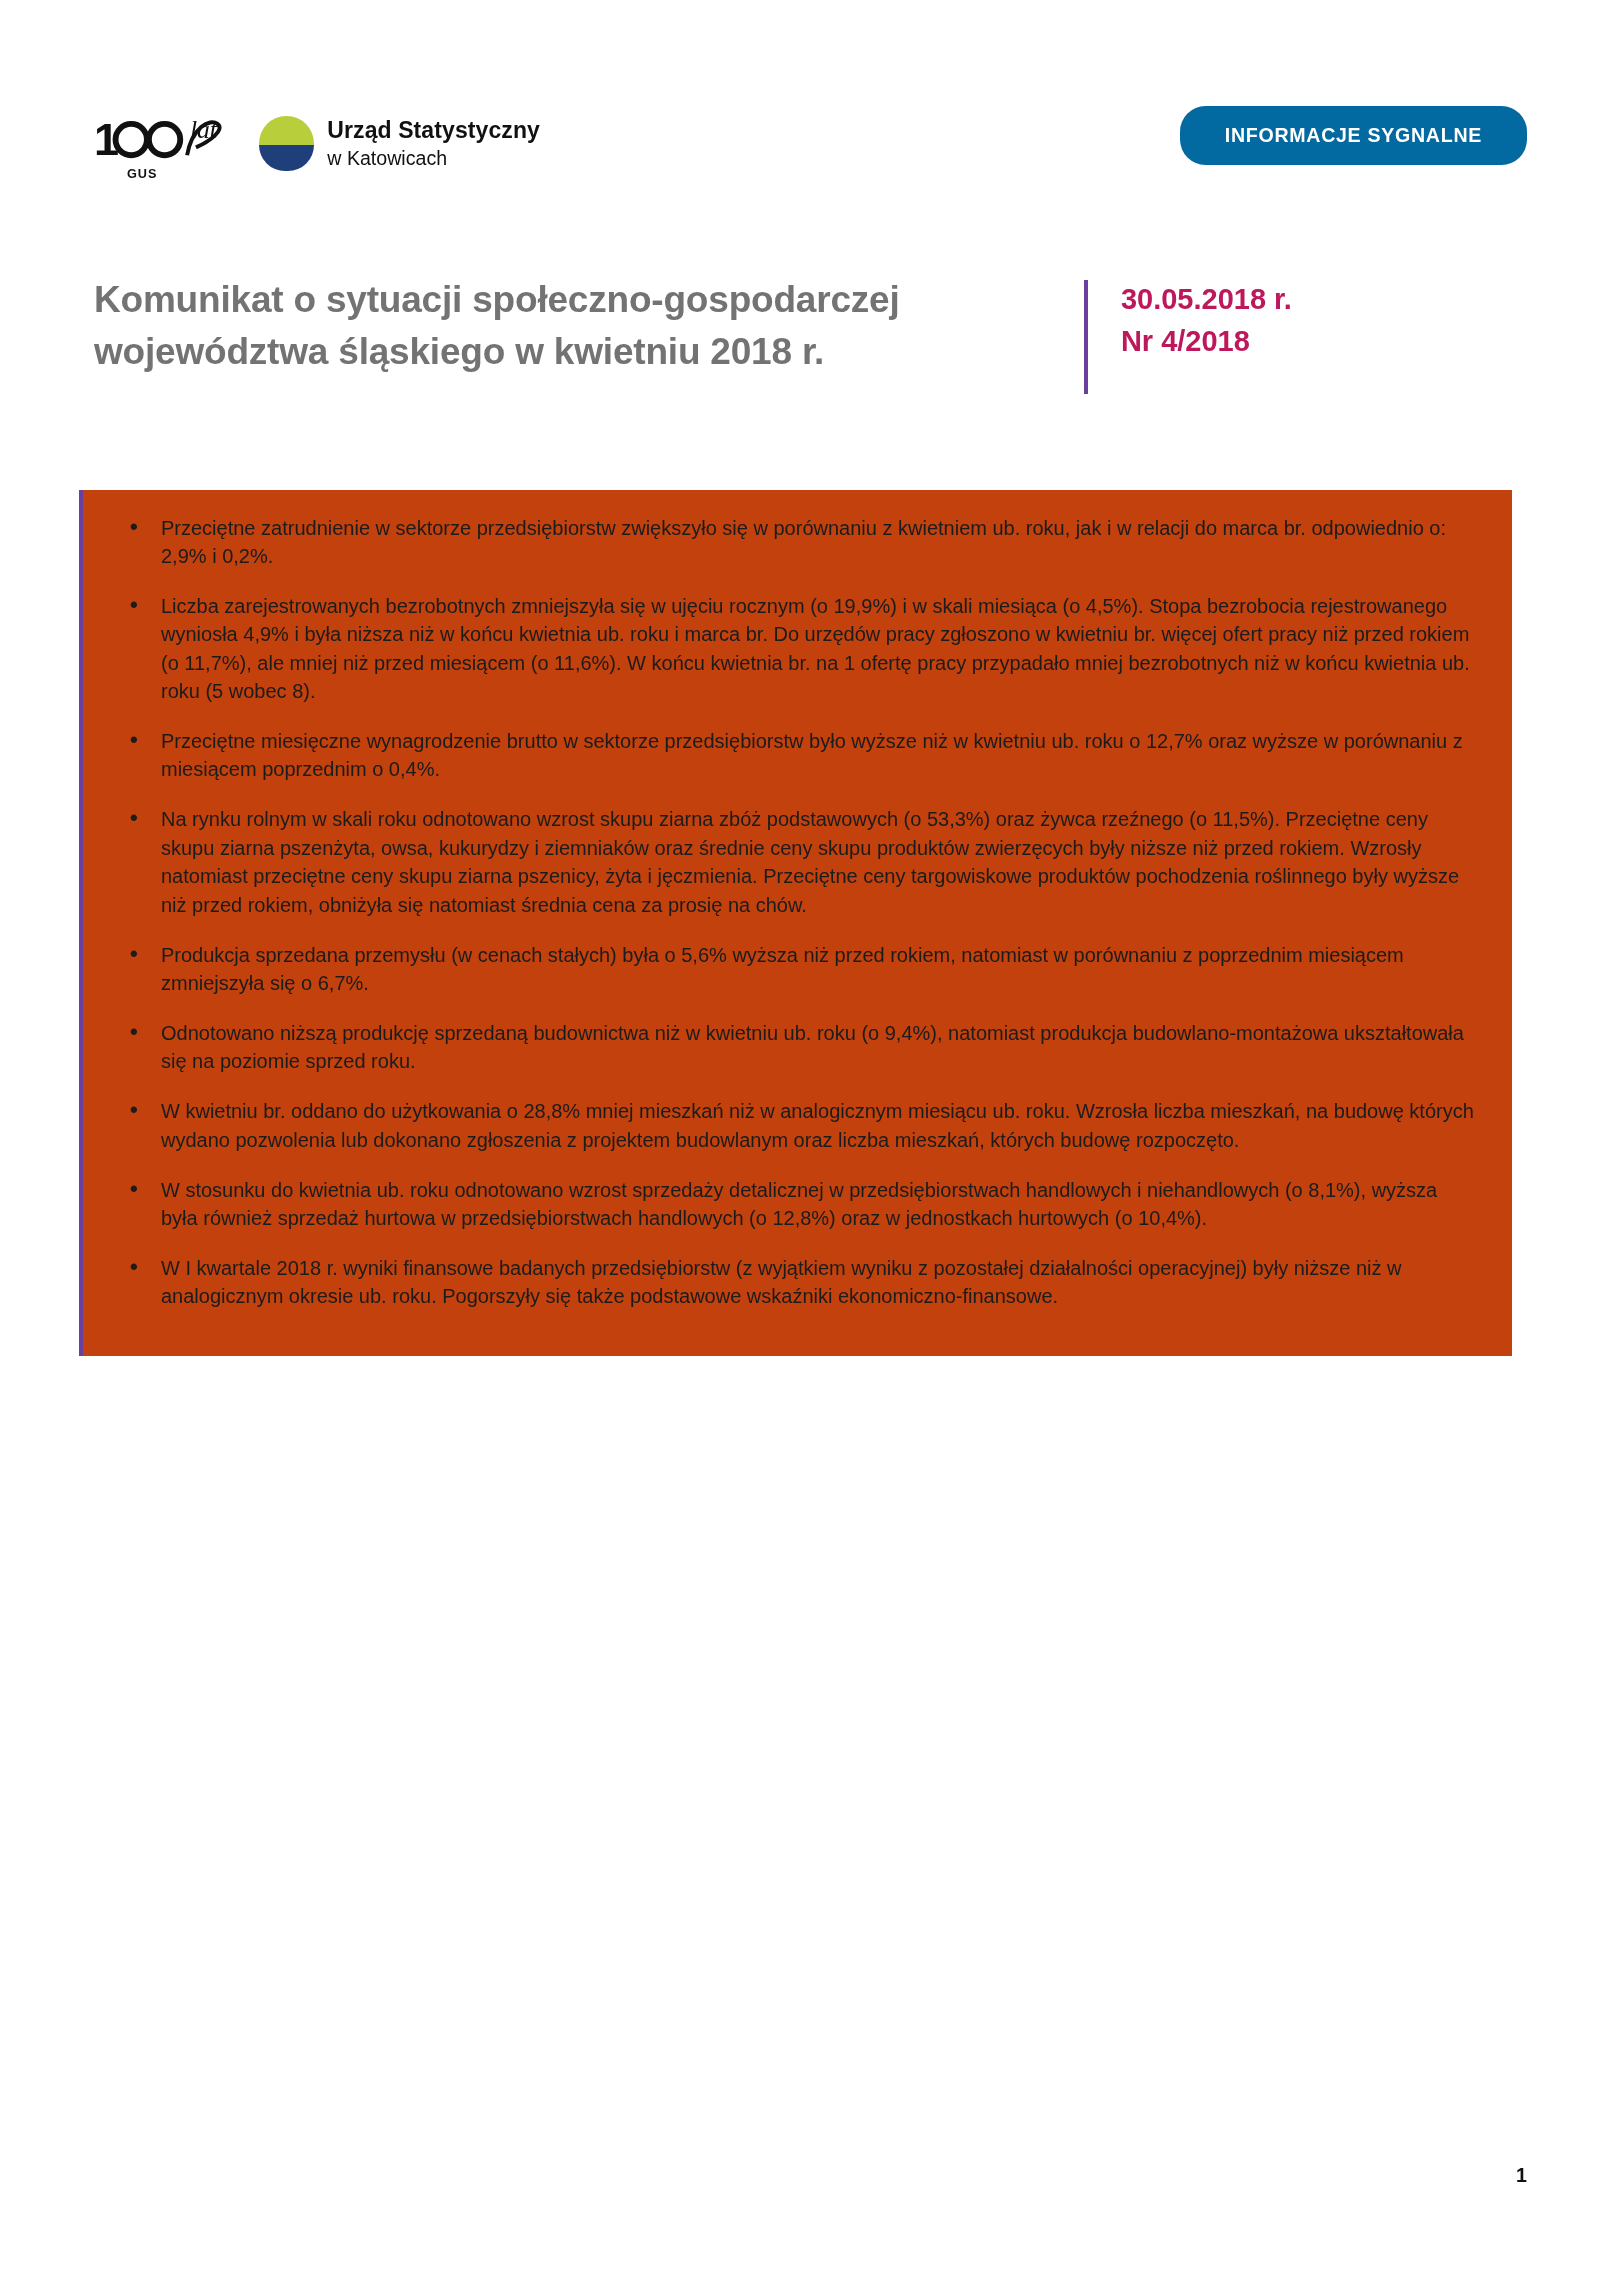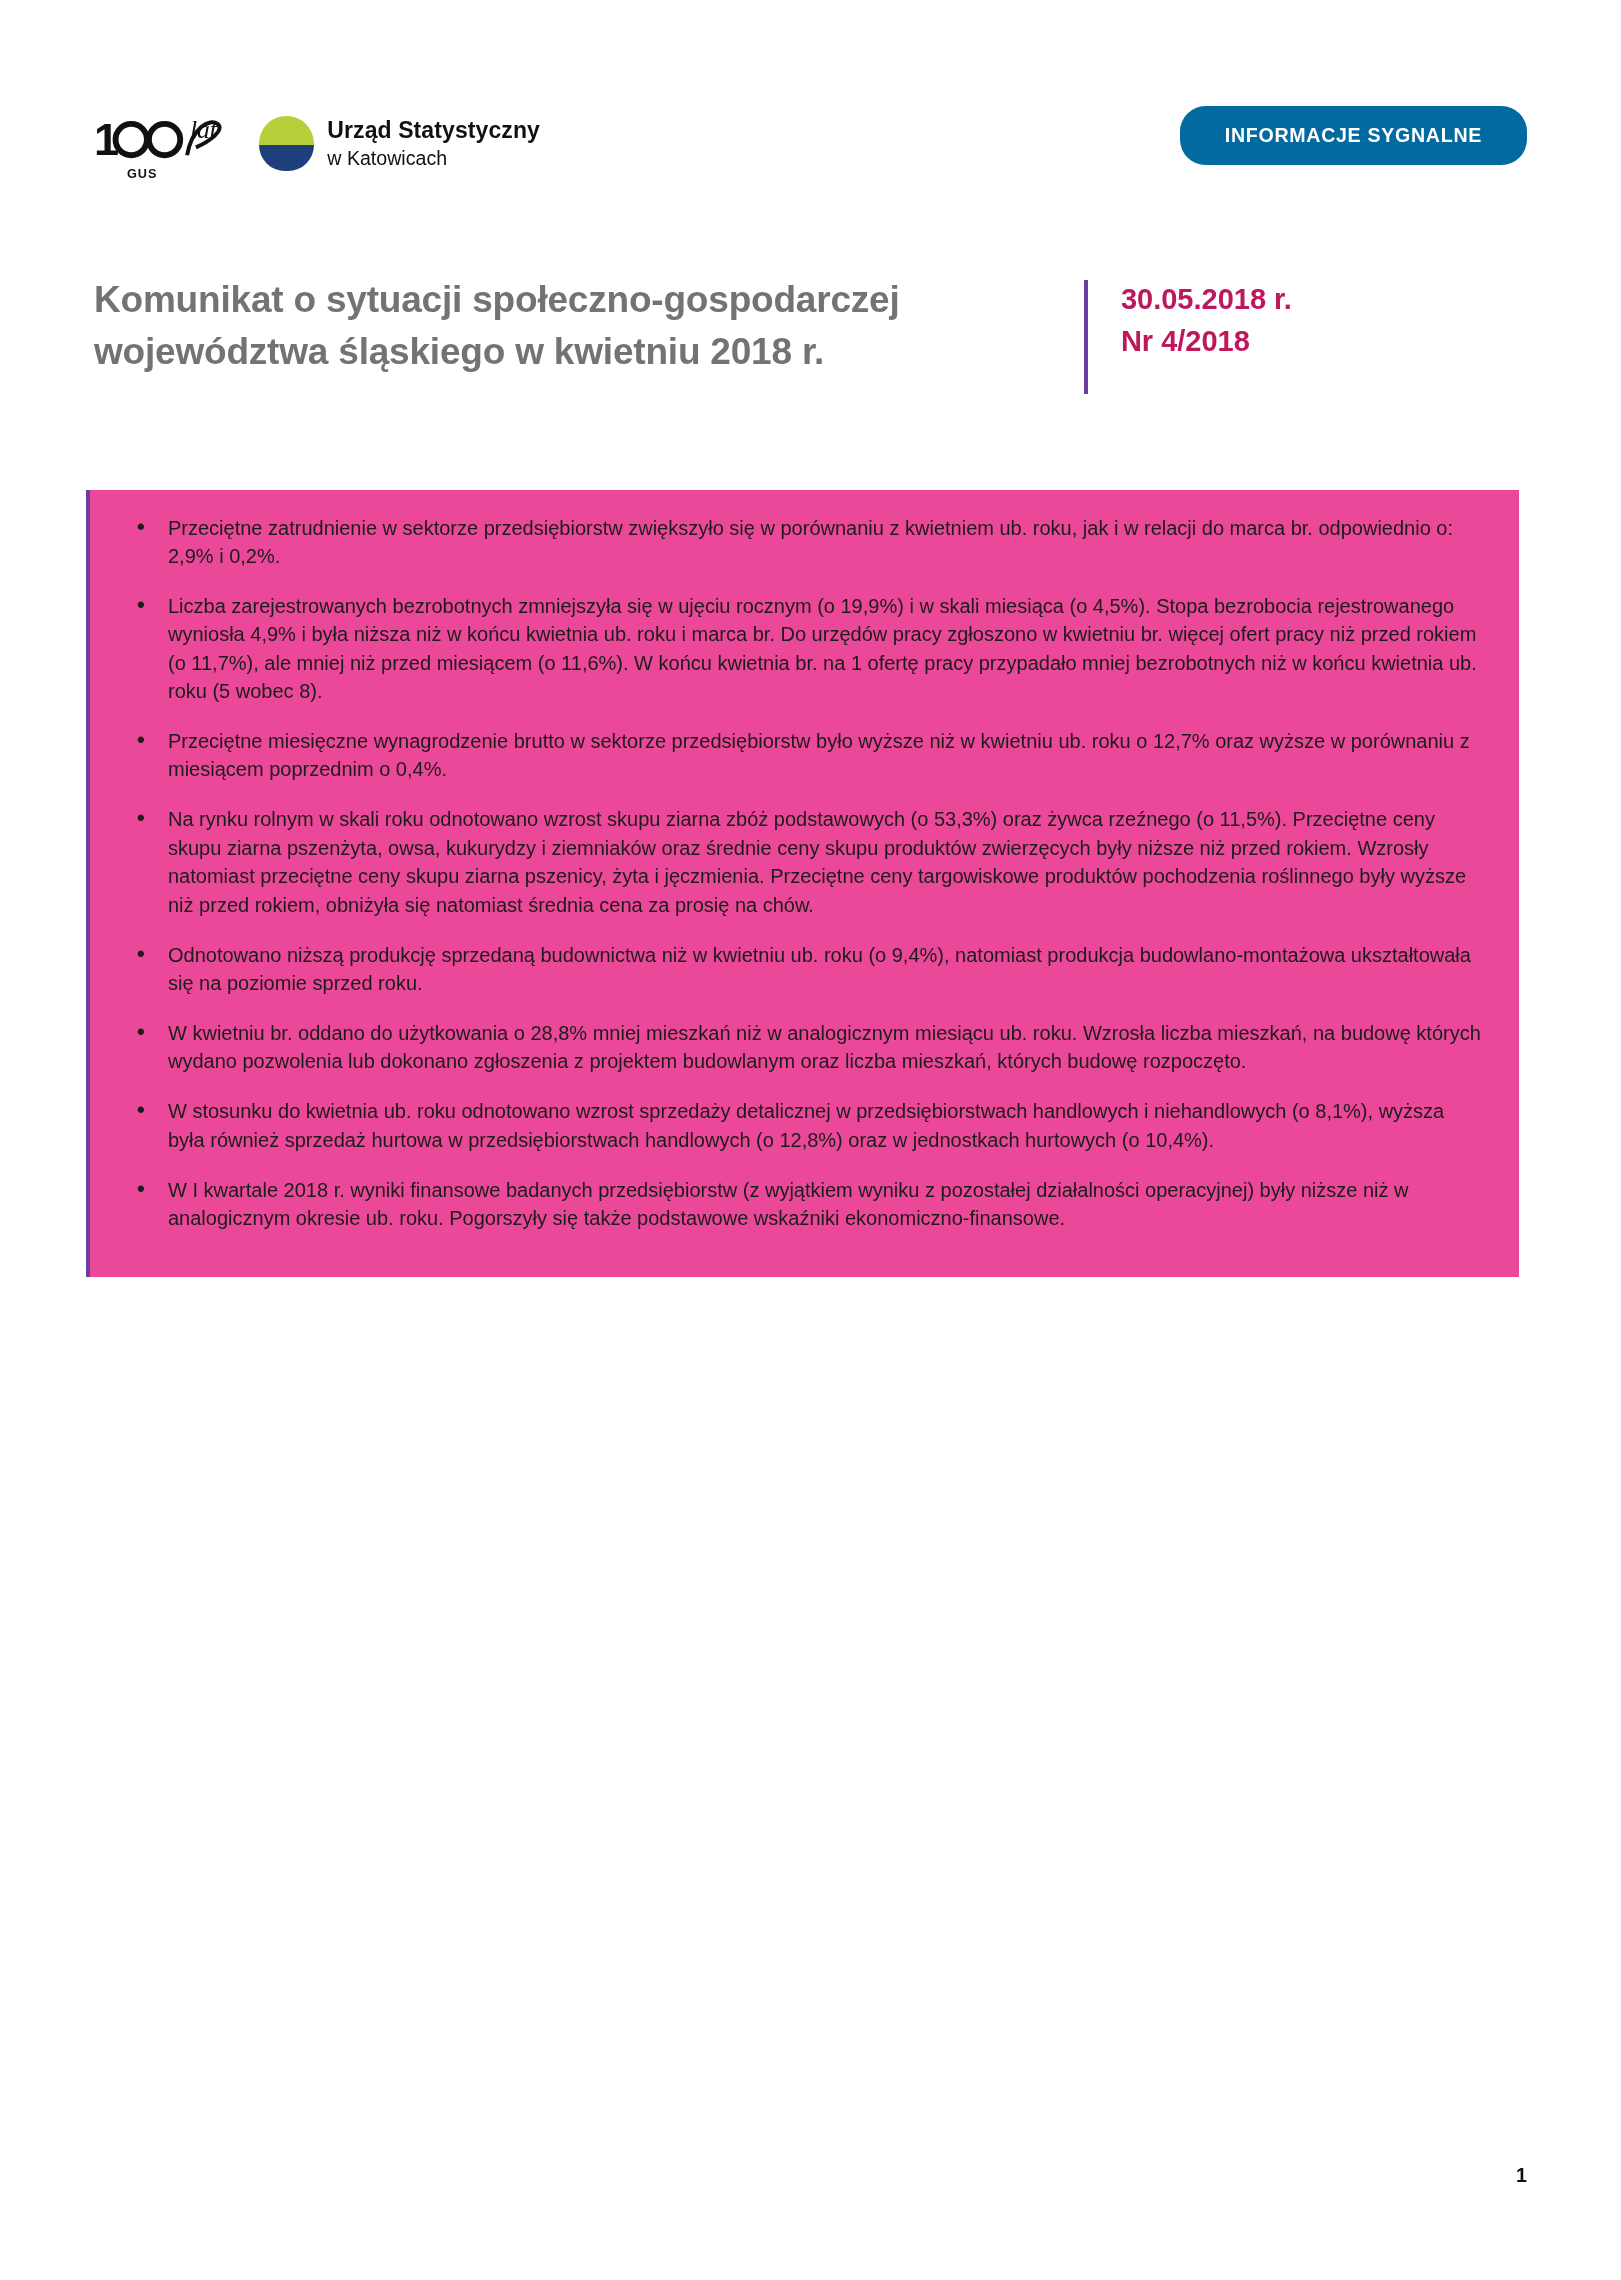--- a/index.html
+++ b/index.html
@@ -135,24 +135,24 @@
     font-size: 29px;
     font-weight: bold;
     line-height: 1.45;
     white-space: nowrap;
     padding-top: 3.9px;
   }
 
   
   .highlights {
     position: absolute;
-    left: 86px;
+    left: 79px;
     top: 490px;
     width: 1433px;
-    background: #ec4899;
+    background: #c2410c;
     border-left: 4.9px solid #6b3fa0;
     box-sizing: border-box;
     padding: 23.5px 33px 29px 33px;
   }
 
   ul.bullets {
     list-style: none;
     margin: 0;
     padding: 0;
   }
@@ -230,20 +230,21 @@
       <div>Nr 4/2018</div>
     </div>
   </div>
 
   <div class="highlights">
     <ul class="bullets">
       <li>Przeciętne zatrudnienie w sektorze przedsiębiorstw zwiększyło się w porównaniu z kwietniem ub. roku, jak i w relacji do marca br. odpowiednio o: 2,9% i 0,2%.</li>
       <li>Liczba zarejestrowanych bezrobotnych zmniejszyła się w ujęciu rocznym (o 19,9%) i w skali miesiąca (o 4,5%). Stopa bezrobocia rejestrowanego wyniosła 4,9% i była niższa niż w końcu kwietnia ub. roku i marca br. Do urzędów pracy zgłoszono w kwietniu br. więcej ofert pracy niż przed rokiem (o 11,7%), ale mniej niż przed miesiącem (o 11,6%). W końcu kwietnia br. na 1 ofertę pracy przypadało mniej bezrobotnych niż w końcu kwietnia ub. roku (5 wobec 8).</li>
       <li>Przeciętne miesięczne wynagrodzenie brutto w sektorze przedsiębiorstw było wyższe niż w kwietniu ub. roku o 12,7% oraz wyższe w porównaniu z miesiącem poprzednim o 0,4%.</li>
       <li>Na rynku rolnym w skali roku odnotowano wzrost skupu ziarna zbóż podstawowych (o 53,3%) oraz żywca rzeźnego (o 11,5%). Przeciętne ceny skupu ziarna pszenżyta, owsa, kukurydzy i ziemniaków oraz średnie ceny skupu produktów zwierzęcych były niższe niż przed rokiem. Wzrosły natomiast przeciętne ceny skupu ziarna pszenicy, żyta i jęczmienia. Przeciętne ceny targowiskowe produktów pochodzenia roślinnego były wyższe niż przed rokiem, obniżyła się natomiast średnia cena za prosię na chów.</li>
+      <li>Produkcja sprzedana przemysłu (w cenach stałych) była o 5,6% wyższa niż przed rokiem, natomiast w porównaniu z poprzednim miesiącem zmniejszyła się o 6,7%.</li>
       <li>Odnotowano niższą produkcję sprzedaną budownictwa niż w kwietniu ub. roku (o 9,4%), natomiast produkcja budowlano-montażowa ukształtowała się na poziomie sprzed roku.</li>
       <li>W kwietniu br. oddano do użytkowania o 28,8% mniej mieszkań niż w analogicznym miesiącu ub. roku. Wzrosła liczba mieszkań, na budowę których wydano pozwolenia lub dokonano zgłoszenia z projektem budowlanym oraz liczba mieszkań, których budowę rozpoczęto.</li>
       <li>W stosunku do kwietnia ub. roku odnotowano wzrost sprzedaży detalicznej w przedsiębiorstwach handlowych i niehandlowych (o 8,1%), wyższa była również sprzedaż hurtowa w przedsiębiorstwach handlowych (o 12,8%) oraz w jednostkach hurtowych (o 10,4%).</li>
       <li>W I kwartale 2018 r. wyniki finansowe badanych przedsiębiorstw (z wyjątkiem wyniku z pozostałej działalności operacyjnej) były niższe niż w analogicznym okresie ub. roku. Pogorszyły się także podstawowe wskaźniki ekonomiczno-finansowe.</li>
     </ul>
   </div>
 
   <div class="page-number">1</div>
 
 </div>

